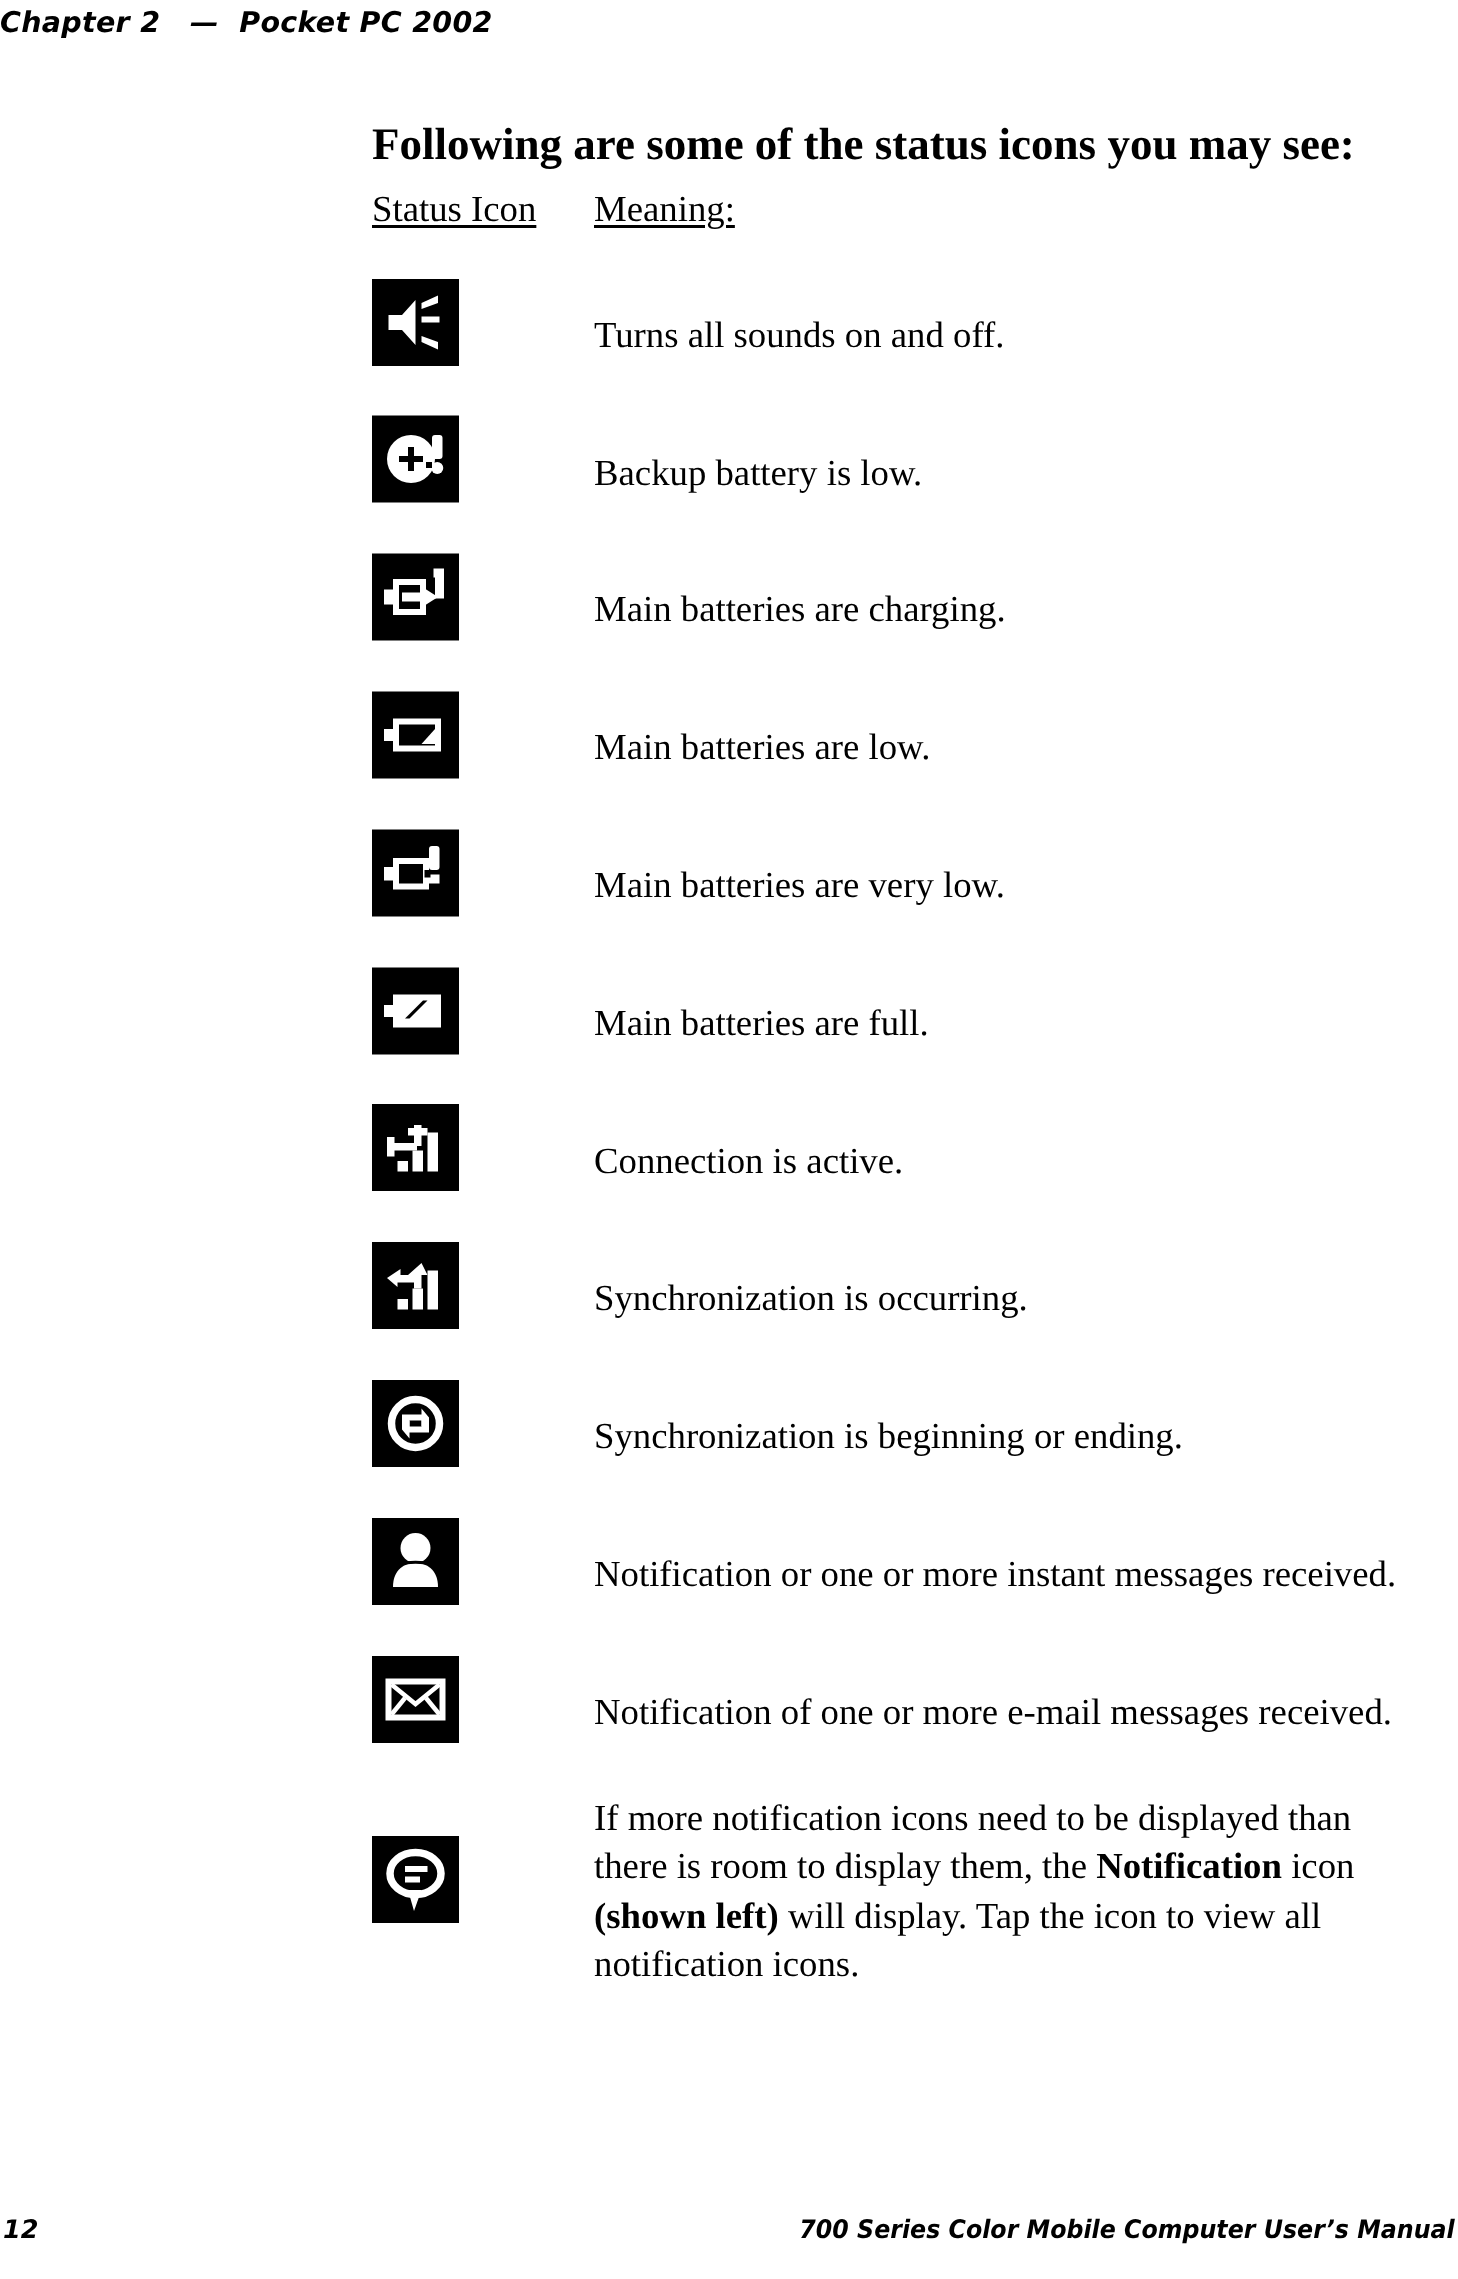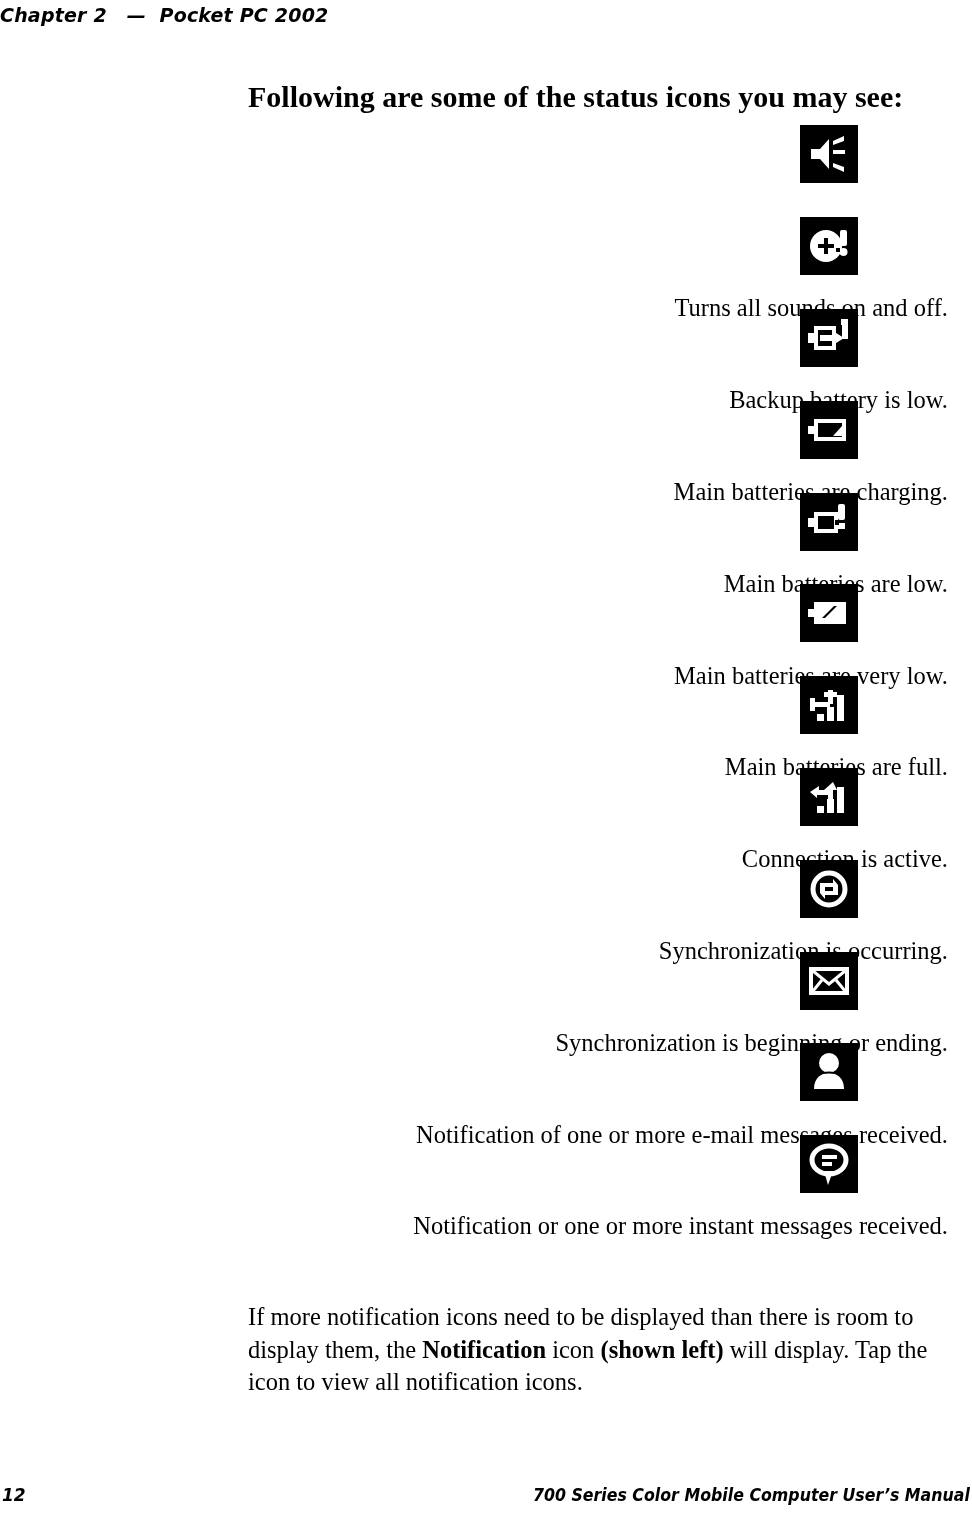--- a/index.html
+++ b/index.html
@@ -65,23 +65,22 @@
     text-decoration: underline;
     text-underline-offset: 3px;
   }
   .col-head-meaning { flex: 1 1 auto; }
 
   
   .icon-table { }
 
   .icon-row {
     display: flex;
-    align-items: flex-end;
+    align-items: center;
     height: 91.8px;
-    flex-direction: column;
   }
   .icon-row.last { height: auto; }
 
   .icon-cell {
     flex: 0 0 148px;
     width: 148px;
     padding-top: 0px;
   }
 
   .meaning-cell {
@@ -108,21 +107,21 @@
     position: absolute;
     left: 0;
     bottom: 14px;
     width: 972px;
     height: 28px;
     font-family: "DejaVu Sans", "Liberation Sans", sans-serif;
     font-weight: bold;
     font-style: italic;
     font-size: 17px;
     display: flex;
-    align-items: flex-end;
+    align-items: flex-start;
     justify-content: space-between;
     white-space: nowrap;
   }
   .page-footer .pgnum { margin-left: 2px; }
   .page-footer .manual {
     margin-right: 2px;
     transform: scaleX(0.93);
     transform-origin: right bottom;
   }
 </style>
@@ -132,20 +131,28 @@
 <div class="page-header">
   <span class="chap">Chapter 2</span>
   <span class="dash">—</span>
   <span class="title">Pocket PC 2002</span>
 </div>
 
 <div class="content">
 
   <p class="intro">Following are some of the status icons you may see:</p>
 
+  <div class="col-head-row">
+    <div class="col-head-icon">
+      <span>Status Icon</span>
+    </div>
+    <div class="col-head-meaning">
+      <span>Meaning:</span>
+    </div>
+  </div>
 
   <div class="icon-table">
 
     <div class="icon-row">
       <div class="icon-cell">
         <div class="sicon">
           <svg width="58" height="58" viewBox="0 0 58 58" aria-hidden="true">
             <polygon points="11,24 20,24 29,14 29,44 20,34 11,34" fill="#ffffff"></polygon>
             <polygon points="33,16 44,11 44,16 33,20" fill="#ffffff"></polygon>
             <rect x="33" y="25" width="12" height="4" fill="#ffffff"></rect>
@@ -275,44 +282,44 @@
           </svg>
         </div>
       </div>
       <div class="meaning-cell">Synchronization is beginning or ending.</div>
     </div>
 
     <div class="icon-row">
       <div class="icon-cell">
         <div class="sicon">
           <svg width="58" height="58" viewBox="0 0 58 58" aria-hidden="true">
+            <circle cx="29" cy="20" r="10" fill="#ffffff"></circle>
+            <path d="M14 46 C14 34 22 30 29 30 C36 30 44 34 44 46 Z" fill="#ffffff"></path>
+            <path d="M19 31 C23 29 35 29 39 31" stroke="#000000" stroke-width="2" fill="none"></path>
+          </svg>
+        </div>
+      </div>
+      <div class="meaning-cell">Notification or one or more instant messages received.</div>
+    </div>
+
+    <div class="icon-row">
+      <div class="icon-cell">
+        <div class="sicon">
+          <svg width="58" height="58" viewBox="0 0 58 58" aria-hidden="true">
             <rect x="9" y="15" width="40" height="28" fill="#ffffff"></rect>
             <rect x="13" y="19" width="32" height="20" fill="#000000"></rect>
             <polyline points="13,19 29,32 45,19" fill="none" stroke="#ffffff" stroke-width="3"></polyline>
             <polyline points="13,39 22,28" fill="none" stroke="#ffffff" stroke-width="3"></polyline>
             <polyline points="45,39 36,28" fill="none" stroke="#ffffff" stroke-width="3"></polyline>
           </svg>
         </div>
       </div>
       <div class="meaning-cell">Notification of one or more e-mail messages received.</div>
     </div>
 
-    <div class="icon-row">
-      <div class="icon-cell">
-        <div class="sicon">
-          <svg width="58" height="58" viewBox="0 0 58 58" aria-hidden="true">
-            <circle cx="29" cy="20" r="10" fill="#ffffff"></circle>
-            <path d="M14 46 C14 34 22 30 29 30 C36 30 44 34 44 46 Z" fill="#ffffff"></path>
-            <path d="M19 31 C23 29 35 29 39 31" stroke="#000000" stroke-width="2" fill="none"></path>
-          </svg>
-        </div>
-      </div>
-      <div class="meaning-cell">Notification or one or more instant messages received.</div>
-    </div>
-
     <div class="icon-row last">
       <div class="icon-cell">
         <div class="sicon">
           <svg width="58" height="58" viewBox="0 0 58 58" aria-hidden="true">
             <ellipse cx="29" cy="25" rx="17" ry="14" fill="none" stroke="#ffffff" stroke-width="5"></ellipse>
             <polygon points="24,36 33,36 28,50" fill="#ffffff"></polygon>
             <rect x="22" y="20" width="15" height="4" fill="#ffffff"></rect>
             <rect x="22" y="27" width="10" height="4" fill="#ffffff"></rect>
           </svg>
         </div>

